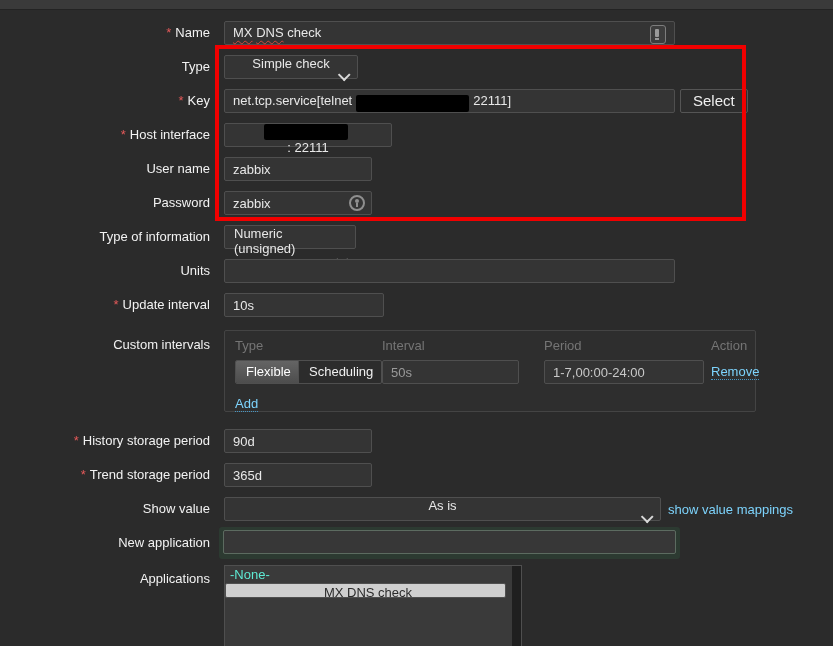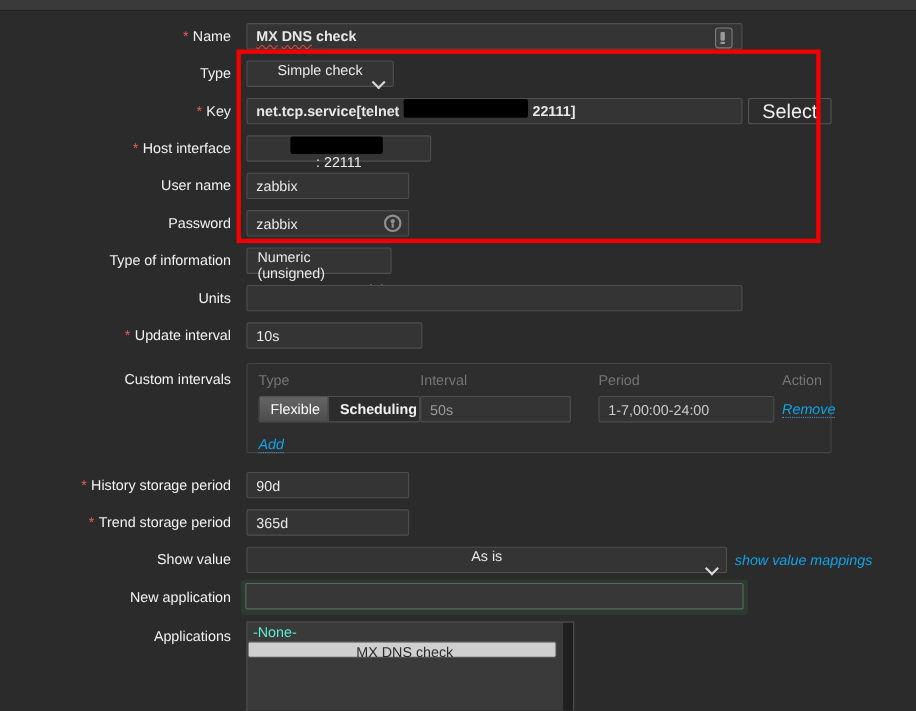--- a/index.html
+++ b/index.html
@@ -15,35 +15,35 @@
   .lbl{position:absolute;left:0;top:0;width:210px;text-align:right;line-height:24px;color:#f2f2f2;white-space:nowrap;}
   .req{color:#e45959;margin-right:4px;}
   .fld{position:absolute;left:224px;top:0;}
 
   .tinput{
     box-sizing:border-box;height:24px;background:#343434;border:1px solid #4f4f4f;
     border-radius:2px;color:#e8e8e8;font-family:"Liberation Sans",sans-serif;font-size:13px;
     padding:0 8px;line-height:22px;outline:none;
   }
   input.tinput{display:block;}
-  .divinput{display:flex;align-items:flex-start;font-weight:bold;}
+  .divinput{display:flex;align-items:flex-end;}
 
   .sel{
     box-sizing:border-box;height:24px;background:#343434;border:1px solid #4f4f4f;border-radius:2px;
     display:flex;align-items:center;padding:0 9px;color:#e8e8e8;cursor:pointer;flex-direction:column;
   }
   .chev{display:inline-block;width:7px;height:7px;border-right:2px solid #d8d8d8;border-bottom:2px solid #d8d8d8;
     transform:rotate(45deg) translateY(-1px);margin-left:auto;flex:none;}
   .chev.gap{margin-left:14px;}
 
   .redact{background:#000;border-radius:2px;display:inline-block;flex:none;}
 
   .btn{
     box-sizing:border-box;height:24px;background:#2d2d2d;border:1px solid #555;border-radius:2px;
-    color:#f0f0f0;font-family:"Liberation Sans",sans-serif;font-size:18px;padding:0 12px;cursor:pointer;line-height:22px;
+    color:#f0f0f0;font-family:"Liberation Sans",sans-serif;font-size:15px;padding:0 12px;cursor:pointer;line-height:22px;
   }
 
   .misspell{text-decoration:underline;text-decoration-style:wavy;text-decoration-color:#cf4a3f;text-decoration-thickness:1px;text-underline-offset:3px;}
 
   .name-icon{position:absolute;right:8px;top:3px;width:14px;height:17px;border:1px solid #7d7d7d;border-radius:3px;background:#3d3d3d;}
   .name-icon::after{content:"";position:absolute;left:4px;top:3px;width:4px;height:8px;background:#9a9a9a;border-radius:1px;}
   .name-icon::before{content:"";position:absolute;left:4px;top:12px;width:4px;height:2px;background:#9a9a9a;}
 
   .pwd-icon{position:absolute;right:7px;top:4px;width:12px;height:12px;border:2px solid #8f8f8f;border-radius:50%;}
   .pwd-icon::before{content:"";position:absolute;left:4px;top:2px;width:4px;height:4px;background:#8f8f8f;border-radius:50%;}
@@ -51,24 +51,24 @@
 
   
   .ci-box{position:absolute;left:224px;top:330px;width:532px;height:82px;box-sizing:border-box;
     background:#2e2e2e;border:1px solid #444;border-radius:2px;padding:6px 10px;}
   .ci-grid{display:grid;grid-template-columns:147px 162px 167px auto;column-gap:0;}
   .ci-h{color:#757575;line-height:18px;height:18px;}
   .ci-cell{margin-top:5px;display:flex;align-items:center;}
   .seg{display:flex;height:24px;box-sizing:border-box;border:1px solid #4f4f4f;border-radius:2px;overflow:hidden;background:#2c2c2c;}
   .seg .opt{box-sizing:border-box;height:22px;line-height:22px;text-align:center;color:#f0f0f0;cursor:pointer;padding:0 10px;}
   .seg .opt.on{background:linear-gradient(#646464,#4d4d4d);color:#fff;}
-  .seg .opt.off{background:transparent;border-left:1px solid #4f4f4f;font-weight:bold;}
+  .seg .opt.off{background:transparent;border-left:1px solid #4f4f4f;}
   .ci-int{width:137px;color:#9a9a9a;}
   .ci-per{width:160px;color:#c9c9c9;}
-  a.link{color:#0ea5e9;text-decoration:none;cursor:pointer;font-style:italic;}
+  a.link{color:#7dd3fc;text-decoration:none;cursor:pointer;}
   a.dotted{border-bottom:1px dotted #4796c4;}
   .ci-add{margin-top:12px;display:inline-block;}
 
   
   .napp-wrap{position:absolute;left:219px;top:527px;width:461px;height:32px;background:#2c3a31;border-radius:3px;box-sizing:border-box;padding:3px 4px;}
   .napp-wrap .tinput{width:453px;border-color:#5c6b60;background:#373737;}
 
   
   .listbox{position:absolute;left:224px;top:565px;width:298px;height:90px;box-sizing:border-box;
     background:#3a3a3a;border:1px solid #4f4f4f;overflow:hidden;}

